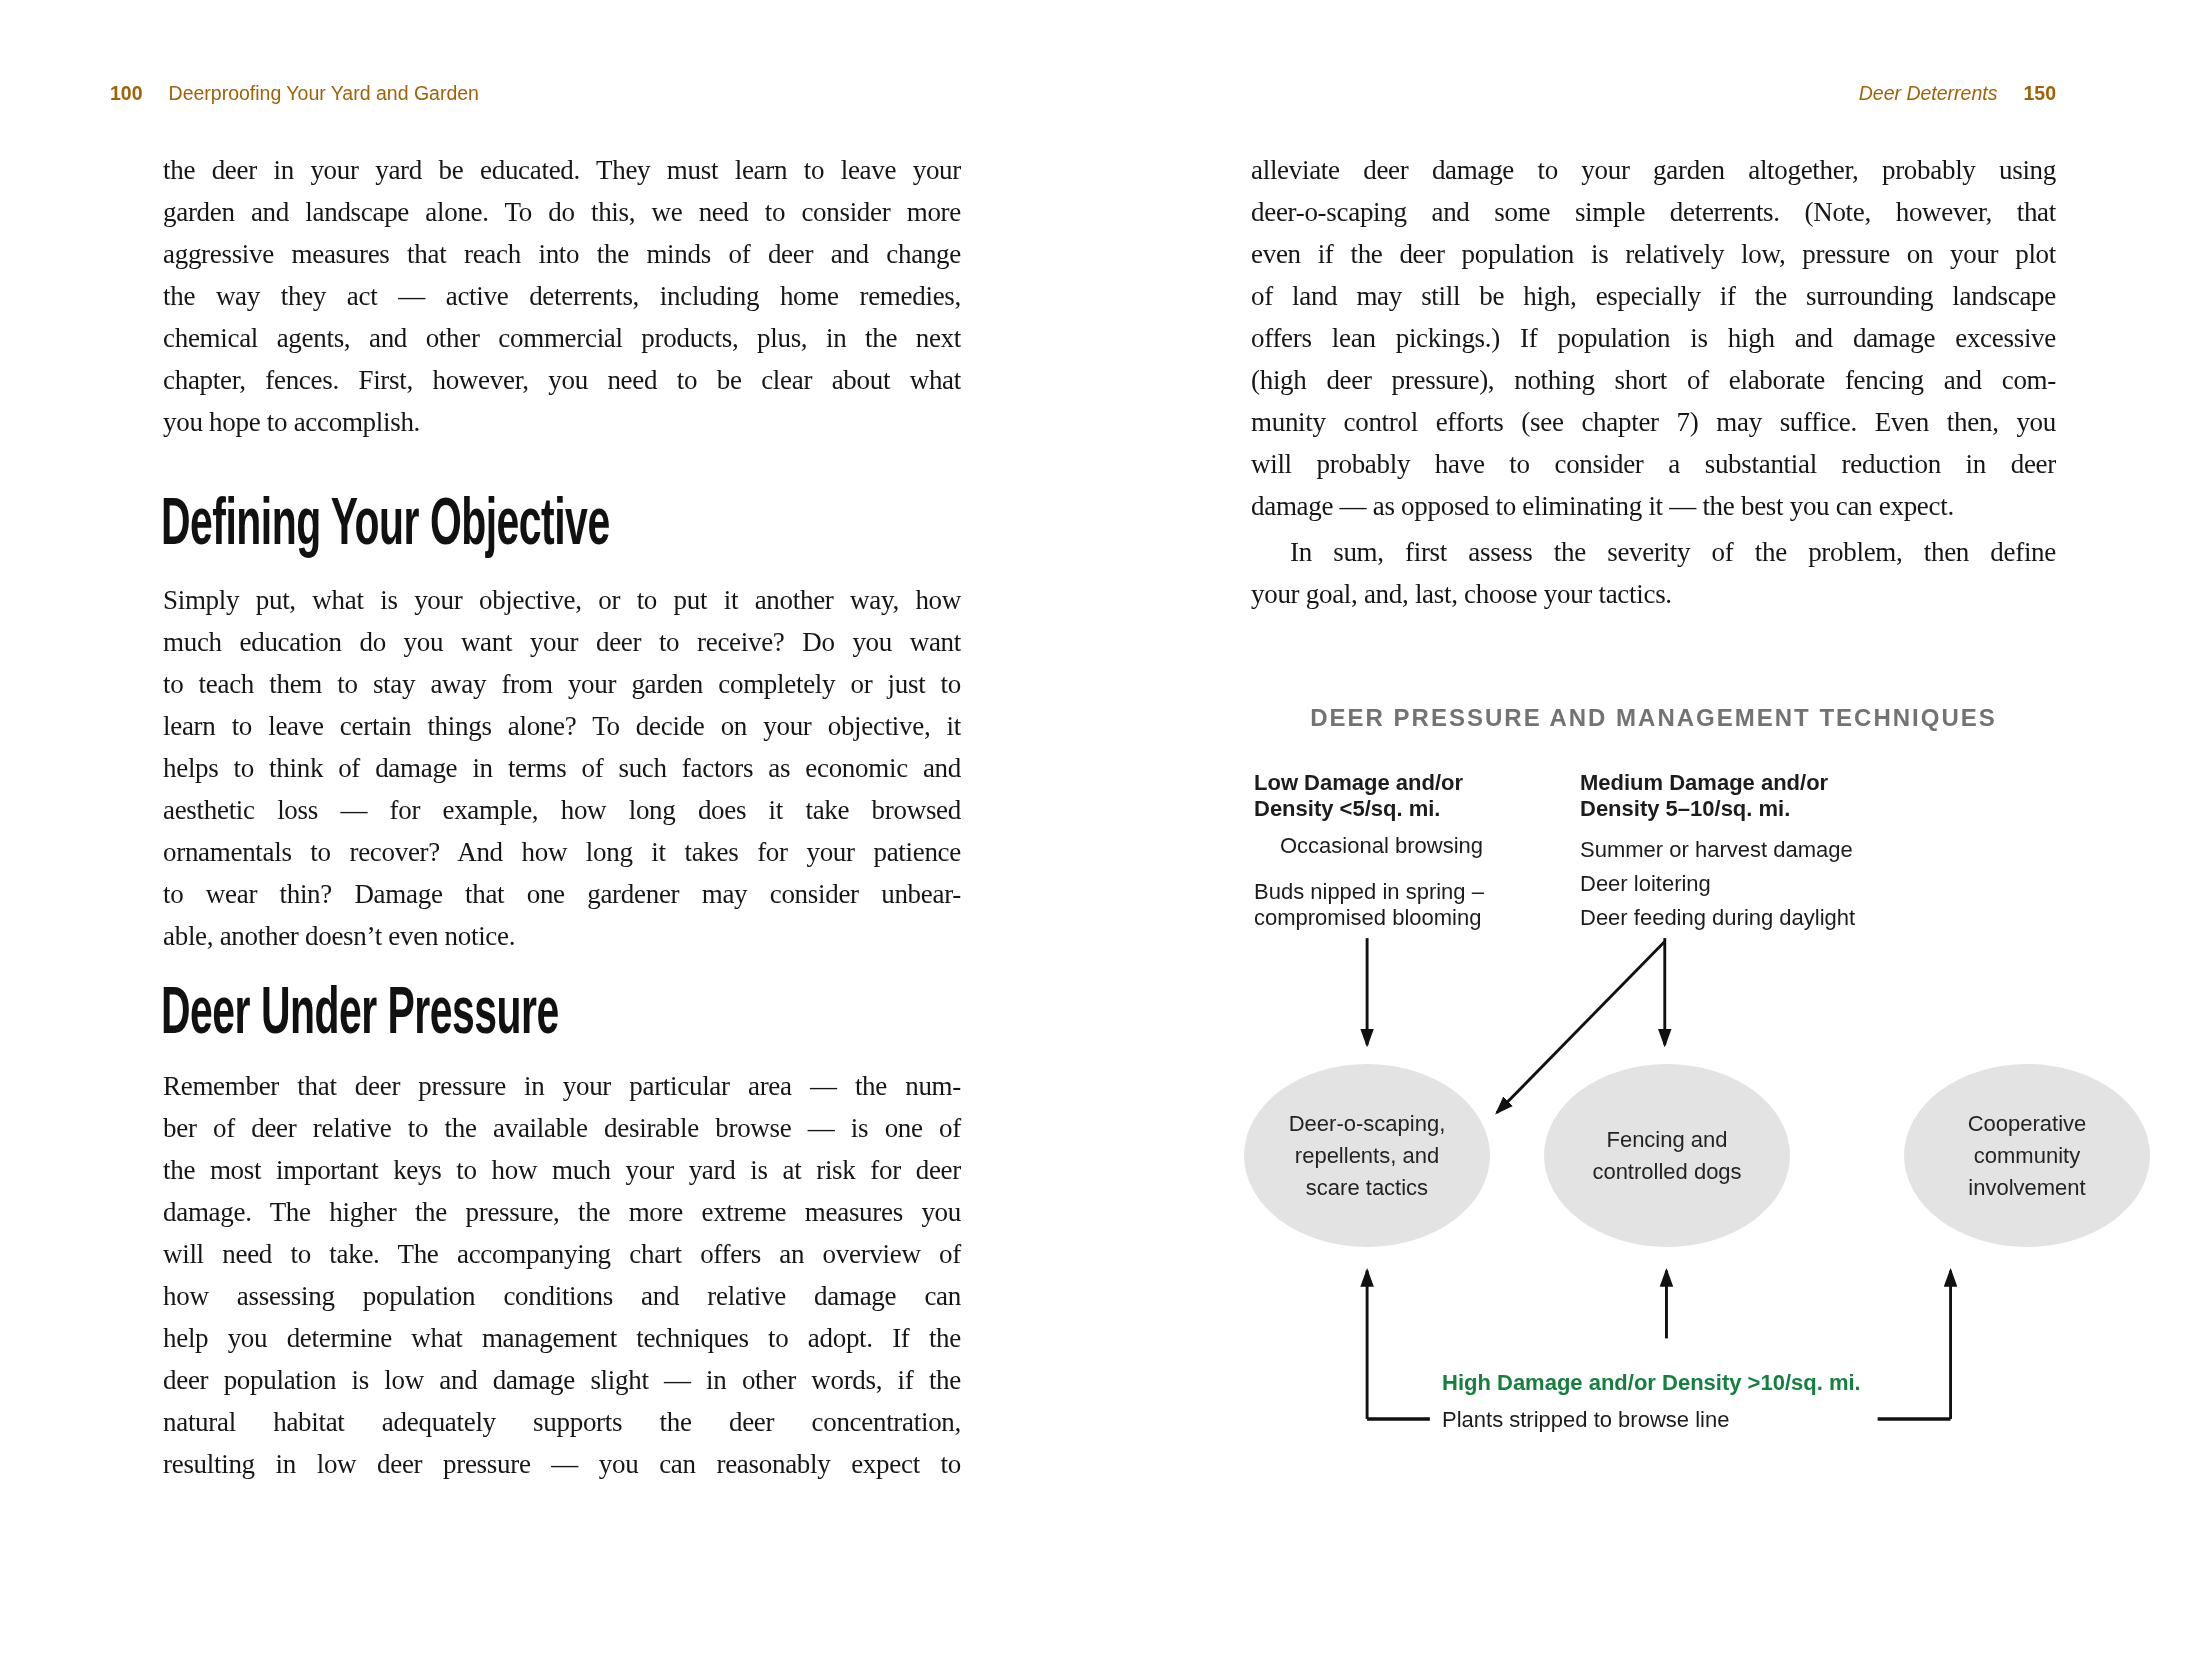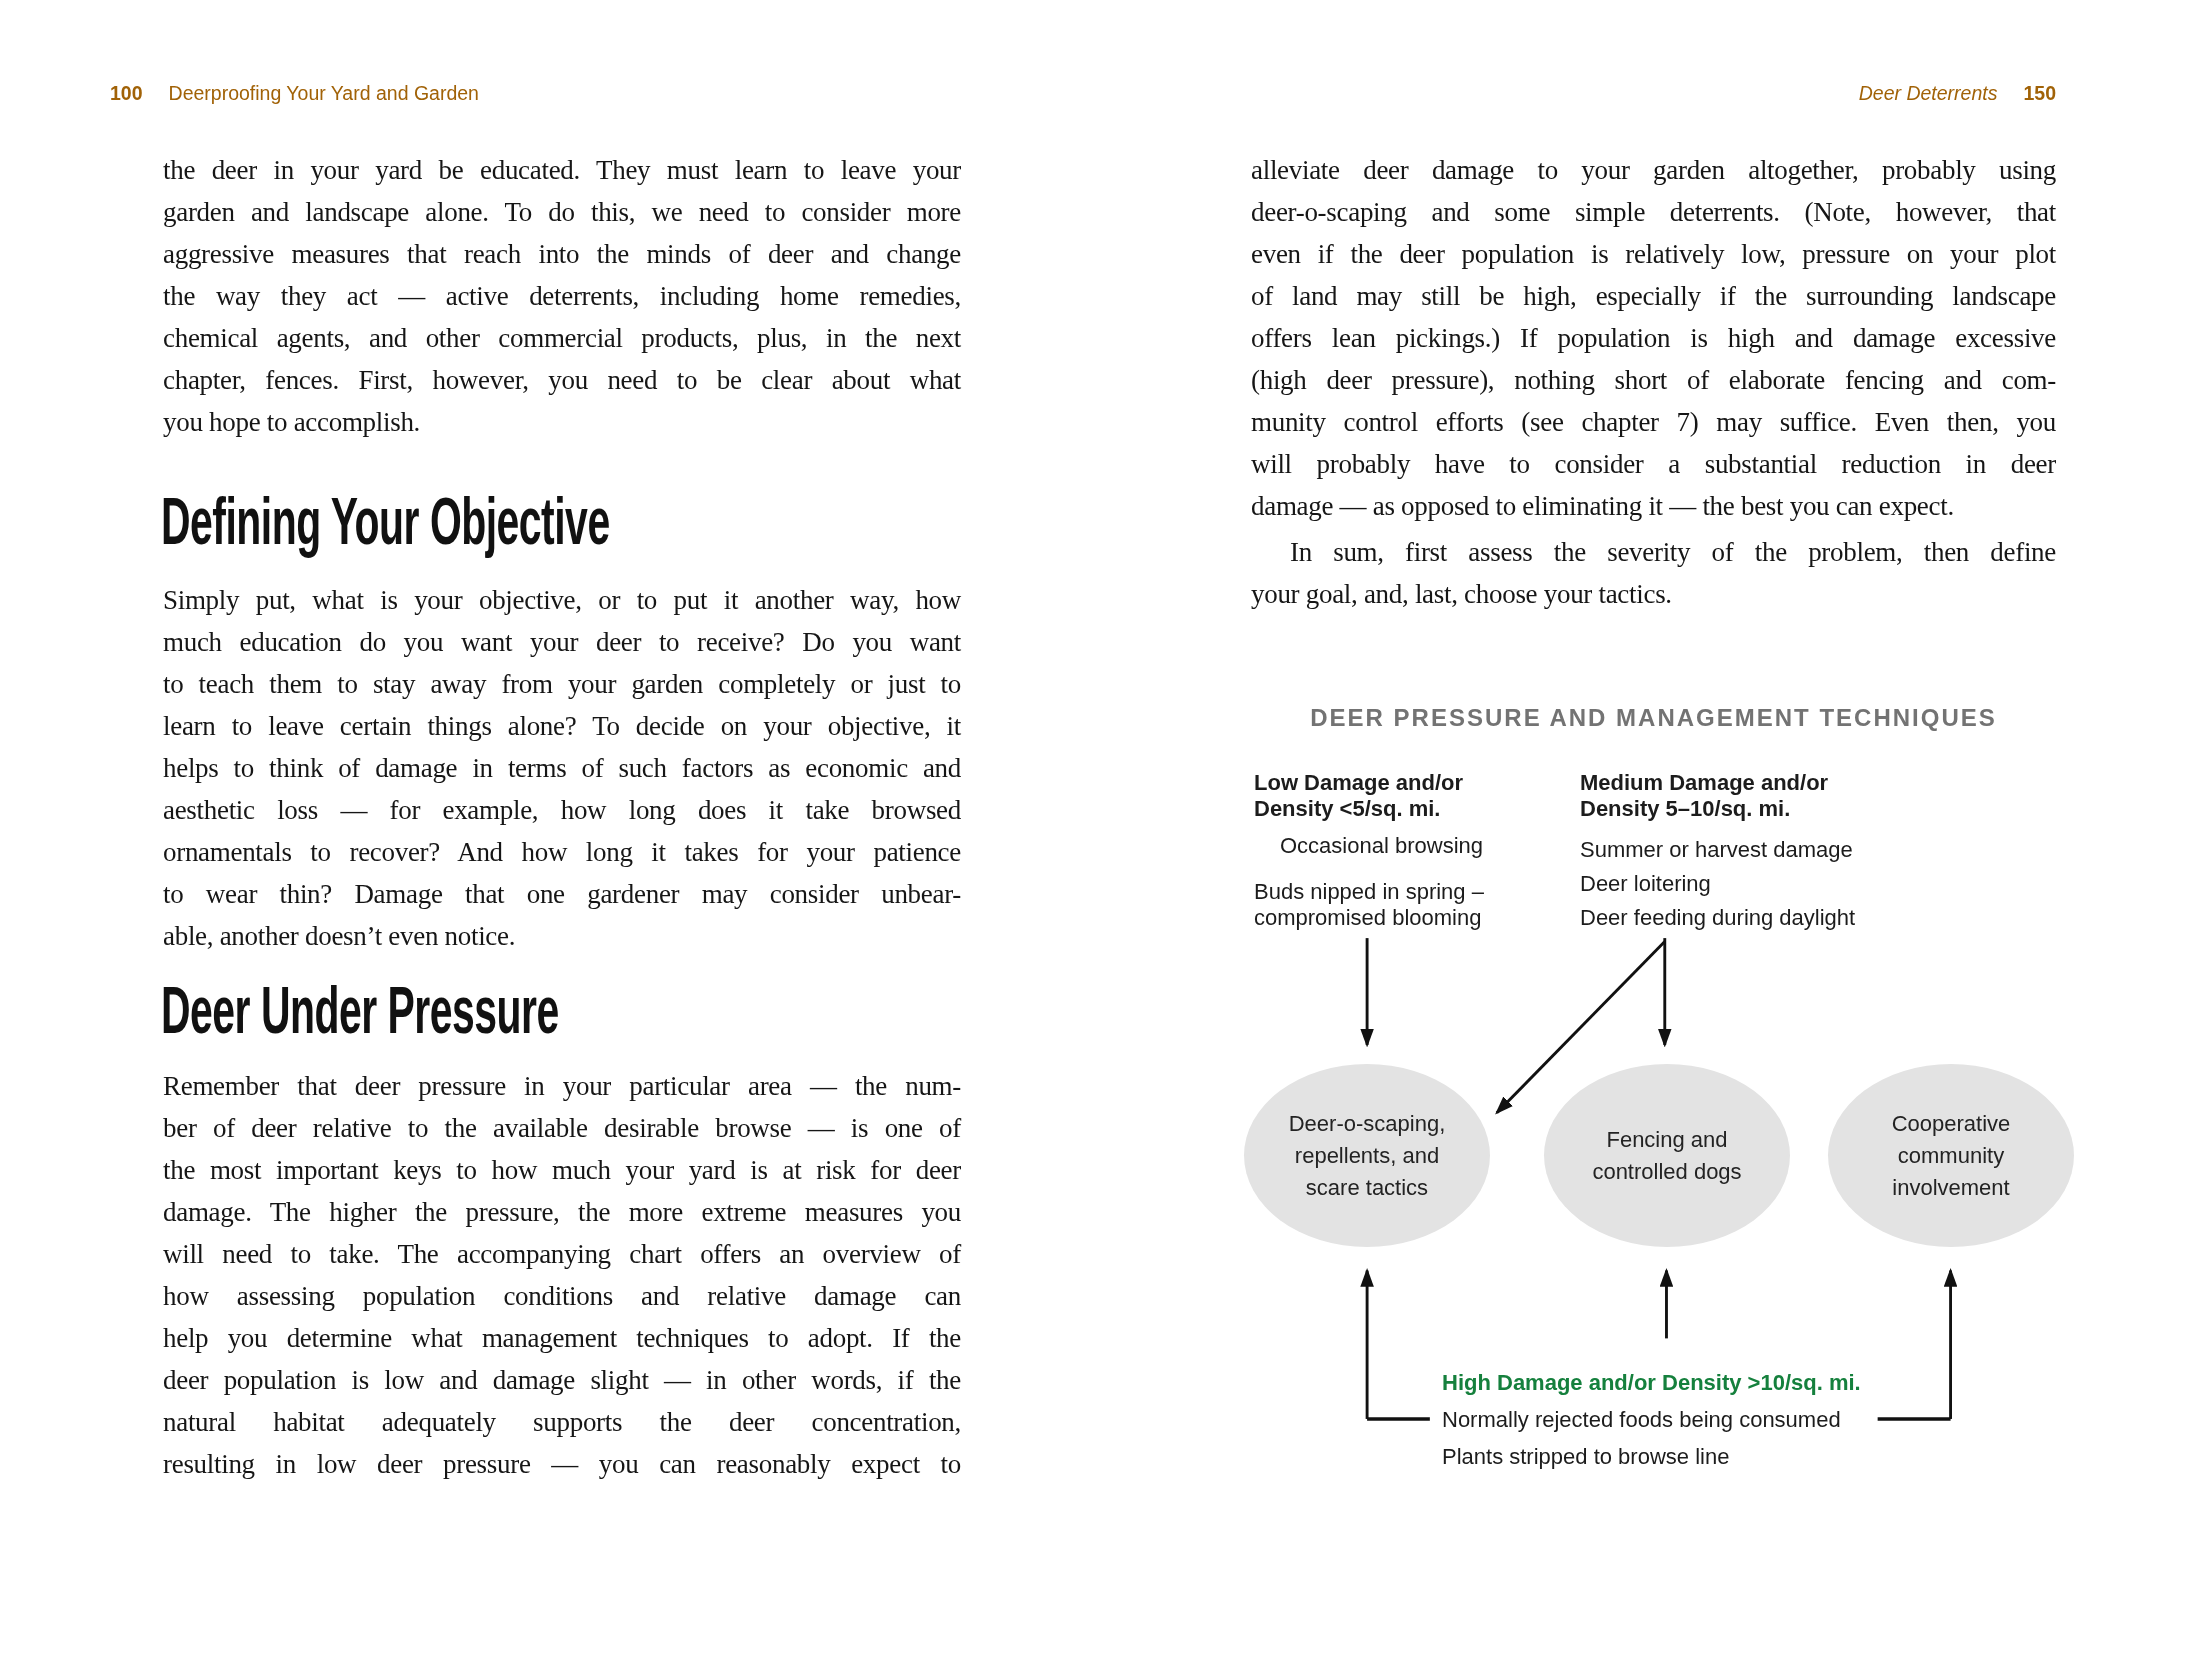--- a/index.html
+++ b/index.html
@@ -56,21 +56,21 @@
   #dg-med-items .pline{line-height:34px;}
   .ellipse{
     position:absolute;width:246px;height:183px;border-radius:50%;
     background:#e3e3e3;display:flex;align-items:center;justify-content:center;
     text-align:center;font-family:"Liberation Sans",sans-serif;
     font-size:22px;color:#232323;
   }
   .ellipse .pline{line-height:32px;white-space:nowrap;}
   #ellipse-1{left:1244px;top:1064px;}
   #ellipse-2{left:1544px;top:1064px;}
-  #ellipse-3{left:1828px;top:1064px;}
+  #ellipse-3{left:1904px;top:1064px;}
   #dg-high{position:absolute;left:1442px;top:1364px;font-size:22px;}
   #dg-high-title{font-weight:700;line-height:37px;white-space:nowrap;color:#15803d;}
   #dg-high-items .pline{line-height:37px;white-space:nowrap;}
   #flow-arrows{position:absolute;left:0;top:0;pointer-events:none;}
 </style>
 </head>
 <body>
 
 <div id="spread">
 
@@ -171,21 +171,20 @@
     <div>
         <div class="pline">Cooperative</div>
         <div class="pline">community</div>
         <div class="pline">involvement</div>
       </div>
   </div>
 
   <div class="dg" id="dg-high">
     <div id="dg-high-title">High Damage and/or Density &gt;10/sq. mi.</div>
     <div id="dg-high-items">
-        <div class="pline">Normally rejected foods being consumed</div>
         <div class="pline">Plants stripped to browse line</div>
       </div>
   </div>
 
   <svg id="flow-arrows" width="2205" height="1654" viewBox="0 0 2600 1950">
     <defs>
       <marker id="ah" markerWidth="22" markerHeight="16" refX="19" refY="8" orient="auto" markerUnits="userSpaceOnUse">
         <path d="M0,0 L22,8 L0,16 Z" fill="#111"></path>
       </marker>
     </defs>

